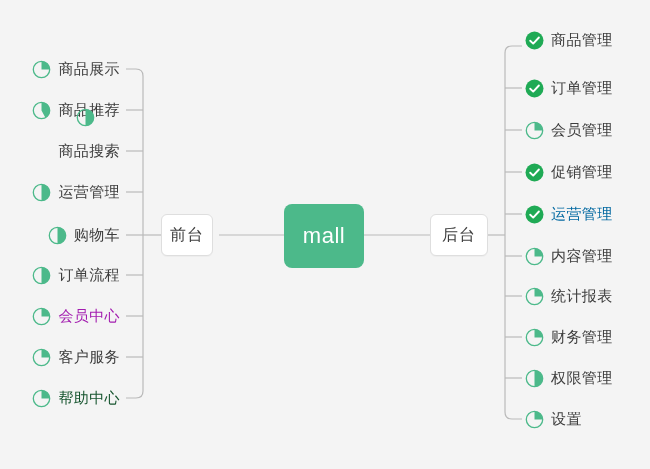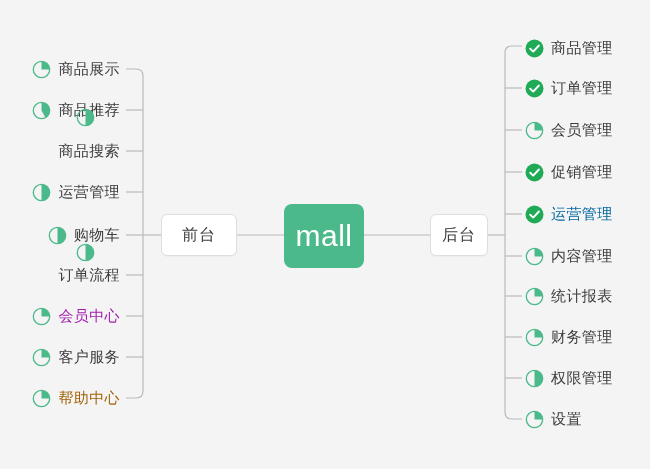--- a/index.html
+++ b/index.html
@@ -93,21 +93,21 @@
   #root-node {
     position: absolute;
     background: #4cb98a;
     border-radius: 8px;
     display: flex;
     align-items: center;
     justify-content: center;
     box-sizing: border-box;
   }
   #root-label {
-    font-size: 30px;
+    font-size: 22px;
     color: #ffffff;
     letter-spacing: 0.5px;
     line-height: 1;
     white-space: nowrap;
   }
 </style>
 </head>
 <body>
 
 <div id="mindmap">
@@ -142,21 +142,21 @@
 <line x1="505" y1="378" x2="522" y2="378"></line>
 <line x1="488" y1="235" x2="505" y2="235"></line>
 <line x1="364" y1="235" x2="430" y2="235"></line>
     </svg>
 
   <div id="root-node" style="left: 284px; top: 204px; width: 80px; height: 64px; background: rgb(76, 185, 138);">
     <span id="root-label" style="color: rgb(255, 255, 255);">mall</span>
   </div>
 
   <div id="branch-layer">
-      <div class="branch-box" style="left: 161px; top: 235px; width: 76px;">
+      <div class="branch-box" style="left: 161px; top: 235px; width: 52px;">
         <span class="branch-label">前台</span>
       </div>
       <div class="branch-box" style="left: 430px; top: 235px; width: 58px;">
         <span class="branch-label">后台</span>
       </div>
     </div>
   <div id="leaf-layer">
       <div class="leaf leaf-left" style="top: 69px; right: 530px; flex-direction: row;">
         <span style="display: flex;">
           <svg class="icon" viewBox="0 0 19 19" xmlns="http://www.w3.org/2000/svg">
@@ -195,21 +195,21 @@
       </div>
       <div class="leaf leaf-left" style="top: 235px; right: 530px; flex-direction: row;">
         <span style="display: flex;">
           <svg class="icon" viewBox="0 0 19 19" xmlns="http://www.w3.org/2000/svg">
     <circle cx="9.5" cy="9.5" r="8.2" fill="none" stroke="#4cb98a" stroke-width="1.3"></circle>
     <path d="M 9.5 9.5 L 9.5 1.3000000000000007 A 8.2 8.2 0 0 1 9.50 17.70 Z" fill="#4cb98a"></path>
           </svg>
         </span>
         <span class="leaf-label" style="color: rgb(61, 61, 61);">购物车</span>
       </div>
-      <div class="leaf leaf-left" style="top: 275px; right: 530px; flex-direction: column; justify-content: flex-end;">
+      <div class="leaf leaf-left" style="top: 275px; right: 530px; flex-direction: row; justify-content: flex-end;">
         <span style="display: flex;">
           <svg class="icon" viewBox="0 0 19 19" xmlns="http://www.w3.org/2000/svg">
     <circle cx="9.5" cy="9.5" r="8.2" fill="none" stroke="#4cb98a" stroke-width="1.3"></circle>
     <path d="M 9.5 9.5 L 9.5 1.3000000000000007 A 8.2 8.2 0 0 1 9.50 17.70 Z" fill="#4cb98a"></path>
           </svg>
         </span>
         <span class="leaf-label" style="color: rgb(61, 61, 61);">订单流程</span>
       </div>
       <div class="leaf leaf-left" style="top: 316px; right: 530px; flex-direction: row;">
         <span style="display: flex;">
@@ -229,23 +229,23 @@
         </span>
         <span class="leaf-label" style="color: rgb(61, 61, 61);">客户服务</span>
       </div>
       <div class="leaf leaf-left" style="top: 398px; right: 530px; flex-direction: row;">
         <span style="display: flex;">
           <svg class="icon" viewBox="0 0 19 19" xmlns="http://www.w3.org/2000/svg">
     <circle cx="9.5" cy="9.5" r="8.2" fill="none" stroke="#4cb98a" stroke-width="1.3"></circle>
     <path d="M 9.5 9.5 L 9.5 1.3000000000000007 A 8.2 8.2 0 0 1 17.70 9.50 Z" fill="#4cb98a"></path>
           </svg>
         </span>
-        <span class="leaf-label" style="color: #a16207;">帮助中心</span>
-      </div>
-      <div class="leaf leaf-right" style="top: 48px; left: 525px;">
+        <span class="leaf-label" style="color: #14532d;">帮助中心</span>
+      </div>
+      <div class="leaf leaf-right" style="top: 40px; left: 525px;">
         <span style="display: flex;">
           <svg class="icon" viewBox="0 0 19 19" xmlns="http://www.w3.org/2000/svg">
     <circle cx="9.5" cy="9.5" r="9" fill="#1faa55"></circle>
     <path d="M 5.2 9.7 L 8.2 12.6 L 13.9 6.5" fill="none" stroke="#ffffff" stroke-width="1.9" stroke-linecap="round" stroke-linejoin="round"></path>
           </svg>
         </span>
         <span class="leaf-label" style="color: rgb(61, 61, 61);">商品管理</span>
       </div>
       <div class="leaf leaf-right" style="top: 88px; left: 525px;">
         <span style="display: flex;">

